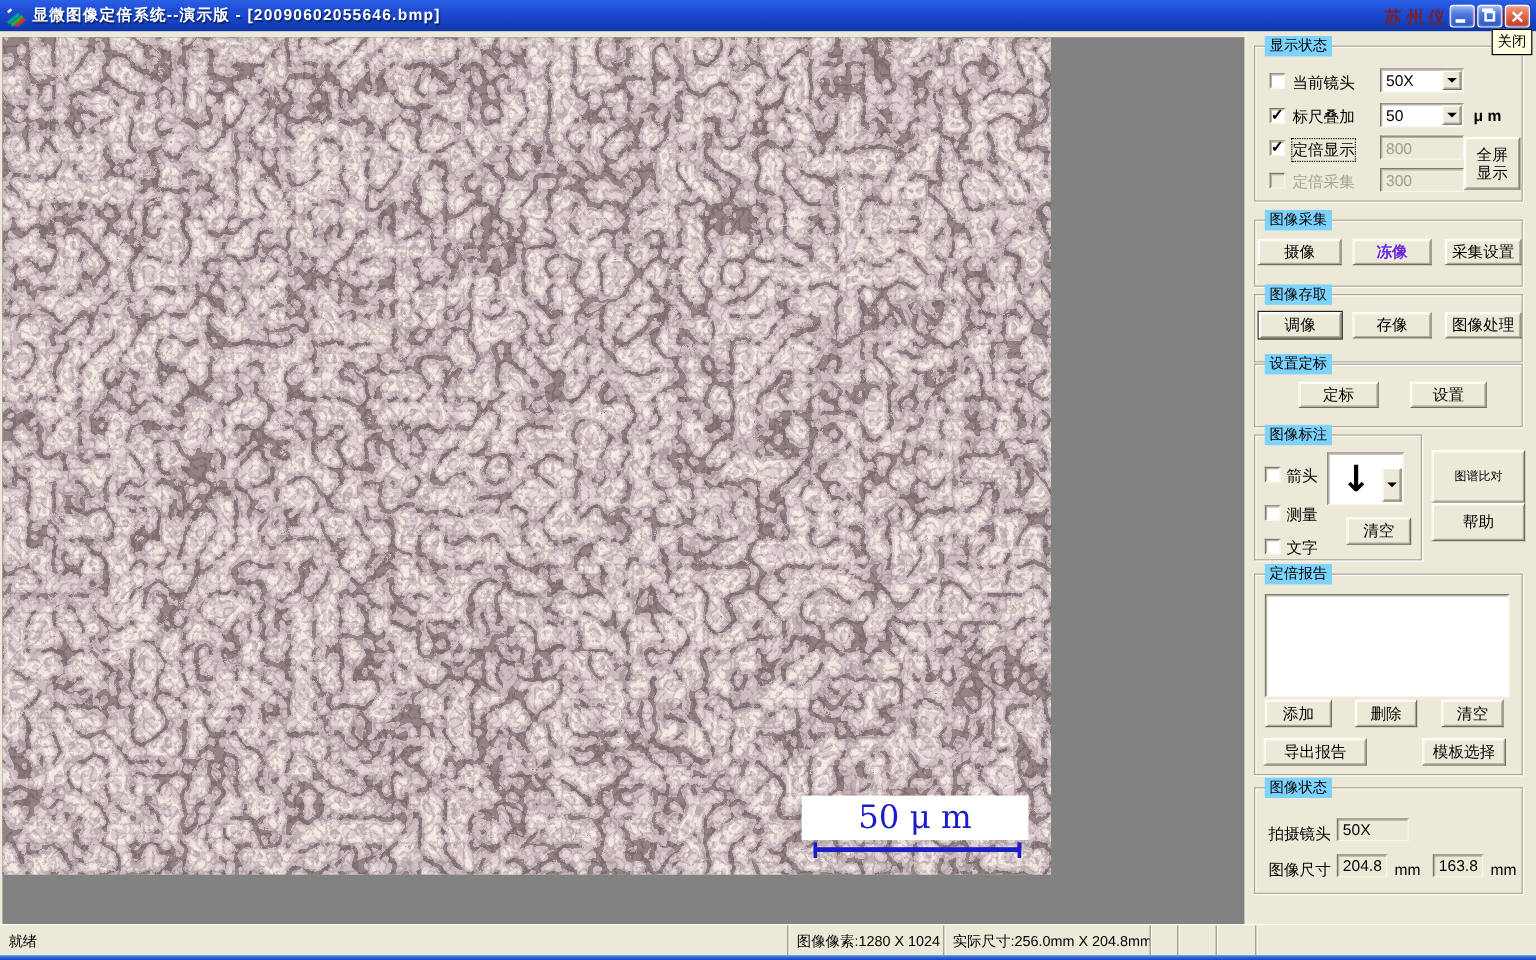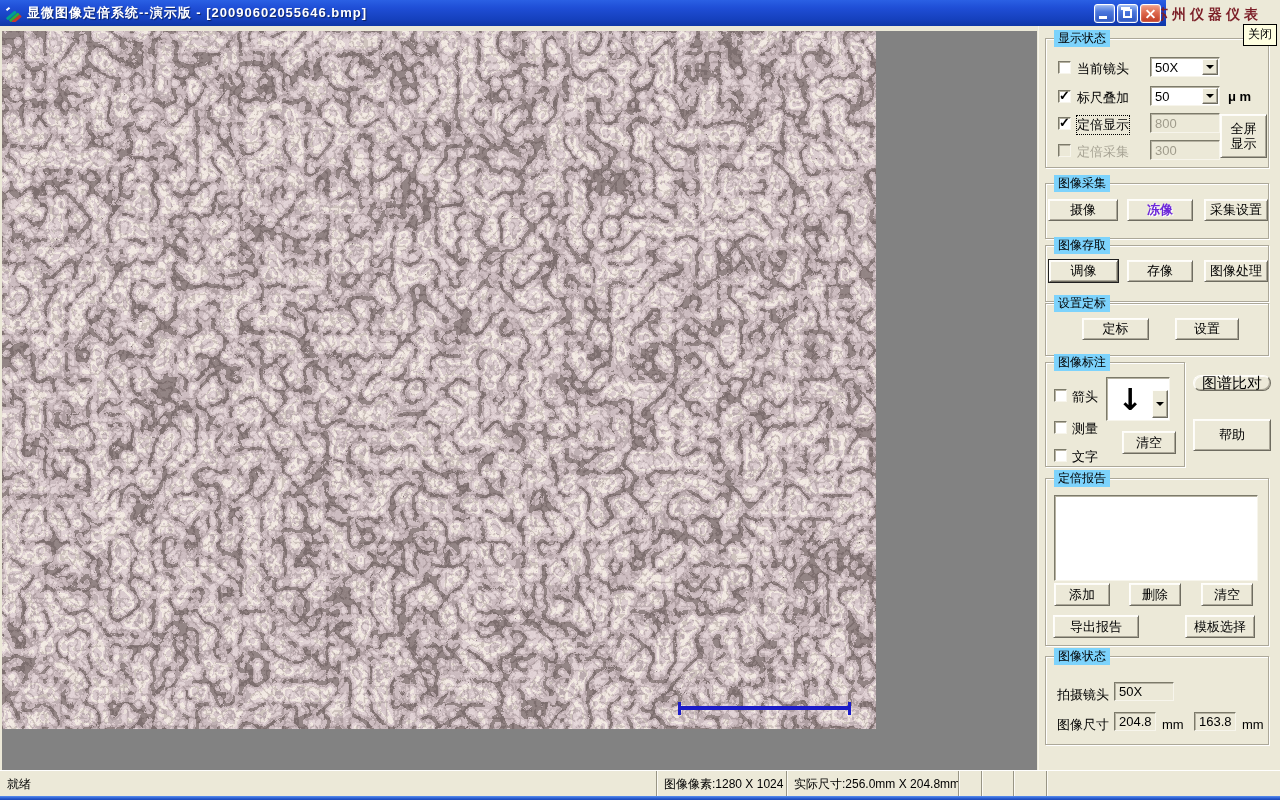--- a/index.html
+++ b/index.html
@@ -1,20 +1,20 @@
 <!DOCTYPE html>
 <html><head>
 <meta charset="utf-8">
 <style>
   * { margin:0; padding:0; box-sizing:border-box; }
   html,body { width:1280px; height:800px; overflow:hidden; }
   body { font-family:"Liberation Sans", sans-serif; font-size:12px; color:#000; background:#ece9d8; position:relative; }
 
   
-  .titlebar { position:absolute; left:0; top:0; width:1166px; height:26px;
+  .titlebar { position:absolute; left:0; top:0; width:1280px; height:26px;
     background:linear-gradient(180deg,#2a60e4 0%,#1f4ed6 30%,#1540bd 75%,#0f37a6 100%);
     display:flex; align-items:center; padding:0 4px; z-index:10; }
   .title-icon { width:18px; height:18px; margin-right:5px; flex:0 0 auto; }
   .title-text { color:#fff; font-weight:bold; font-size:13px; letter-spacing:1px;
     text-shadow:1px 1px 1px rgba(0,0,0,.5); white-space:nowrap; }
   .title-watermark { position:absolute; left:1154px; top:6px; color:#7c1f28; font-weight:bold;
     font-size:14px; letter-spacing:4px; white-space:nowrap; z-index:1; }
   .caption-buttons { position:absolute; right:5px; top:4px; display:flex; gap:2px; z-index:2; }
   .cap-btn { width:21px; height:19px; border-radius:3px; border:1px solid #fff;
     background:linear-gradient(180deg,#9db9f0 0%,#4b77dd 40%,#2c55c0 100%);
@@ -137,20 +137,21 @@
               <feFuncR type="discrete" tableValues="0.45 0.85 1 0.95 1 1"></feFuncR>
               <feFuncG type="discrete" tableValues="0.40 0.80 1 0.93 1 1"></feFuncG>
               <feFuncB type="discrete" tableValues="0.40 0.82 1 0.94 1 1"></feFuncB>
             </feComponentTransfer>
           </filter>
         </defs>
         <rect width="874" height="698" fill="#c6afb3"></rect>
         <rect width="874" height="698" filter="url(#grainCoarse)"></rect>
         <rect width="874" height="698" filter="url(#grainFine)" style="mix-blend-mode:multiply" opacity="0.5"></rect>
       </svg>
+      <div class="scale-box">50 μ m</div>
       <div class="scale-line"></div>
       <div class="scale-cap left"></div>
       <div class="scale-cap right"></div>
     </div>
   </div>
 
   <div class="panel">
 
     <div class="group" style="left:6px; top:12px; width:224px; height:130px;">
       <span class="legend">显示状态</span>
@@ -218,21 +219,21 @@
 
       <div class="arrow-combo sunken" style="left:60px; top:14px; width:64px; height:44px;">
         <span class="arrow-glyph">↓</span>
         <span class="combo-btn" style="top:12px; bottom:2px;">
             <span class="tri-down"></span>
           </span>
       </div>
       <div class="btn" style="left:76px; top:68px; width:54px; height:23px;">清空</div>
     </div>
 
-    <div class="btn" style="left:154px; top:349px; width:78px; height:16px; font-size:15px;border-radius:14px;">图谱比对</div>
+    <div class="btn" style="left:154px; top:349px; width:78px; height:44px; font-size:10px;">图谱比对</div>
     <div class="btn" style="left:154px; top:393px; width:78px; height:32px; font-size:13px;">帮助</div>
 
     <div class="group" style="left:6px; top:452px; width:224px; height:168px;">
       <span class="legend">定倍报告</span>
       <div class="listbox sunken" style="left:8px; top:16px; width:204px; height:86px;"></div>
       <div class="btn" style="left:8px; top:104px; width:56px; height:23px;">添加</div>
       <div class="btn" style="left:83px; top:104px; width:52px; height:23px;">删除</div>
       <div class="btn" style="left:155px; top:104px; width:52px; height:23px;">清空</div>
       <div class="btn" style="left:7px; top:136px; width:86px; height:23px;">导出报告</div>
       <div class="btn" style="left:139px; top:136px; width:70px; height:23px;">模板选择</div>

